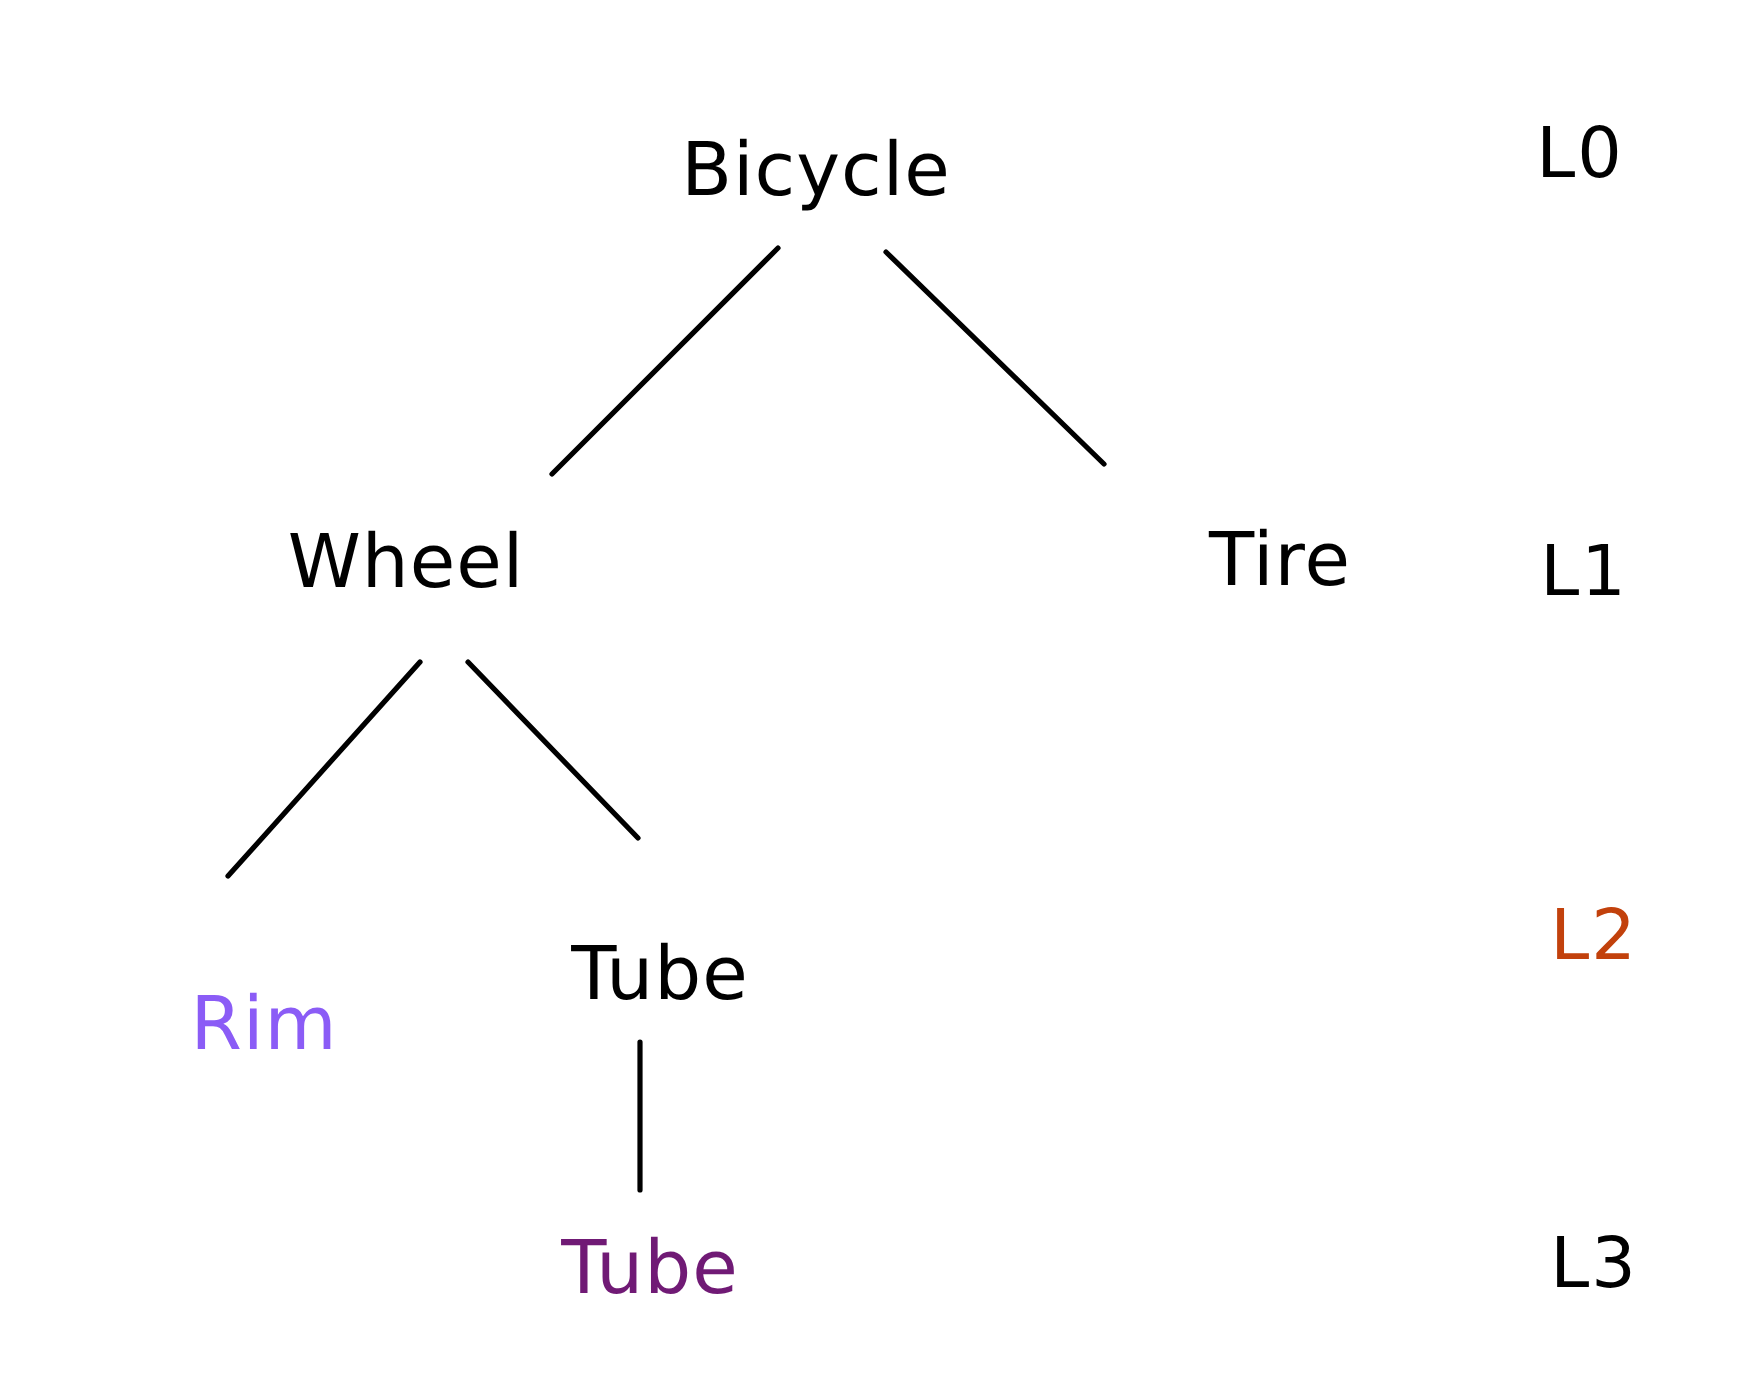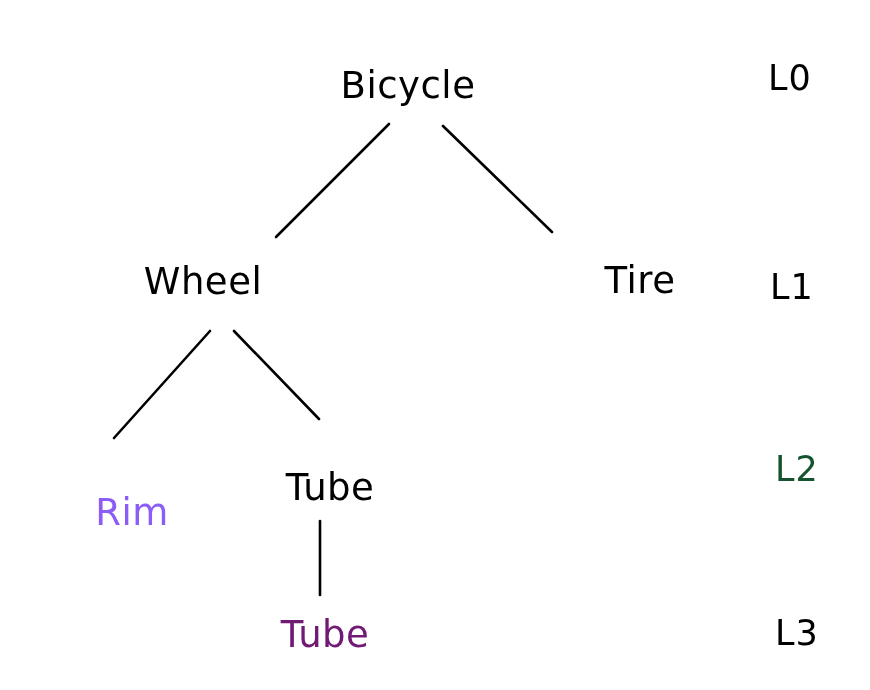--- a/index.html
+++ b/index.html
@@ -65,17 +65,17 @@
       <div class="node-label" style="left: 408px; top: 85px; color: rgb(0, 0, 0);">Bicycle</div>
       <div class="node-label" style="left: 203px; top: 281px; color: rgb(0, 0, 0);">Wheel</div>
       <div class="node-label" style="left: 640px; top: 280px; color: rgb(0, 0, 0);">Tire</div>
       <div class="node-label" style="left: 132px; top: 512px; color: #8b5cf6;">Rim</div>
       <div class="node-label" style="left: 330px; top: 487px; color: rgb(0, 0, 0);">Tube</div>
       <div class="node-label" style="left: 325px; top: 634px; color: #701a75;">Tube</div>
     </div>
   <div id="level-layer">
       <div class="level-label" style="left: 790px; top: 78px; color: rgb(0, 0, 0);">L0</div>
       <div class="level-label" style="left: 792px; top: 287px; color: rgb(0, 0, 0);">L1</div>
-      <div class="level-label" style="left: 797px; top: 469px; color: #14532d;">L2</div>
+      <div class="level-label" style="left: 797px; top: 469px; color: #c2410c;">L2</div>
       <div class="level-label" style="left: 797px; top: 633px; color: rgb(0, 0, 0); text-align: center;">L3</div>
     </div>
 
 </div>
 
 </body></html>

